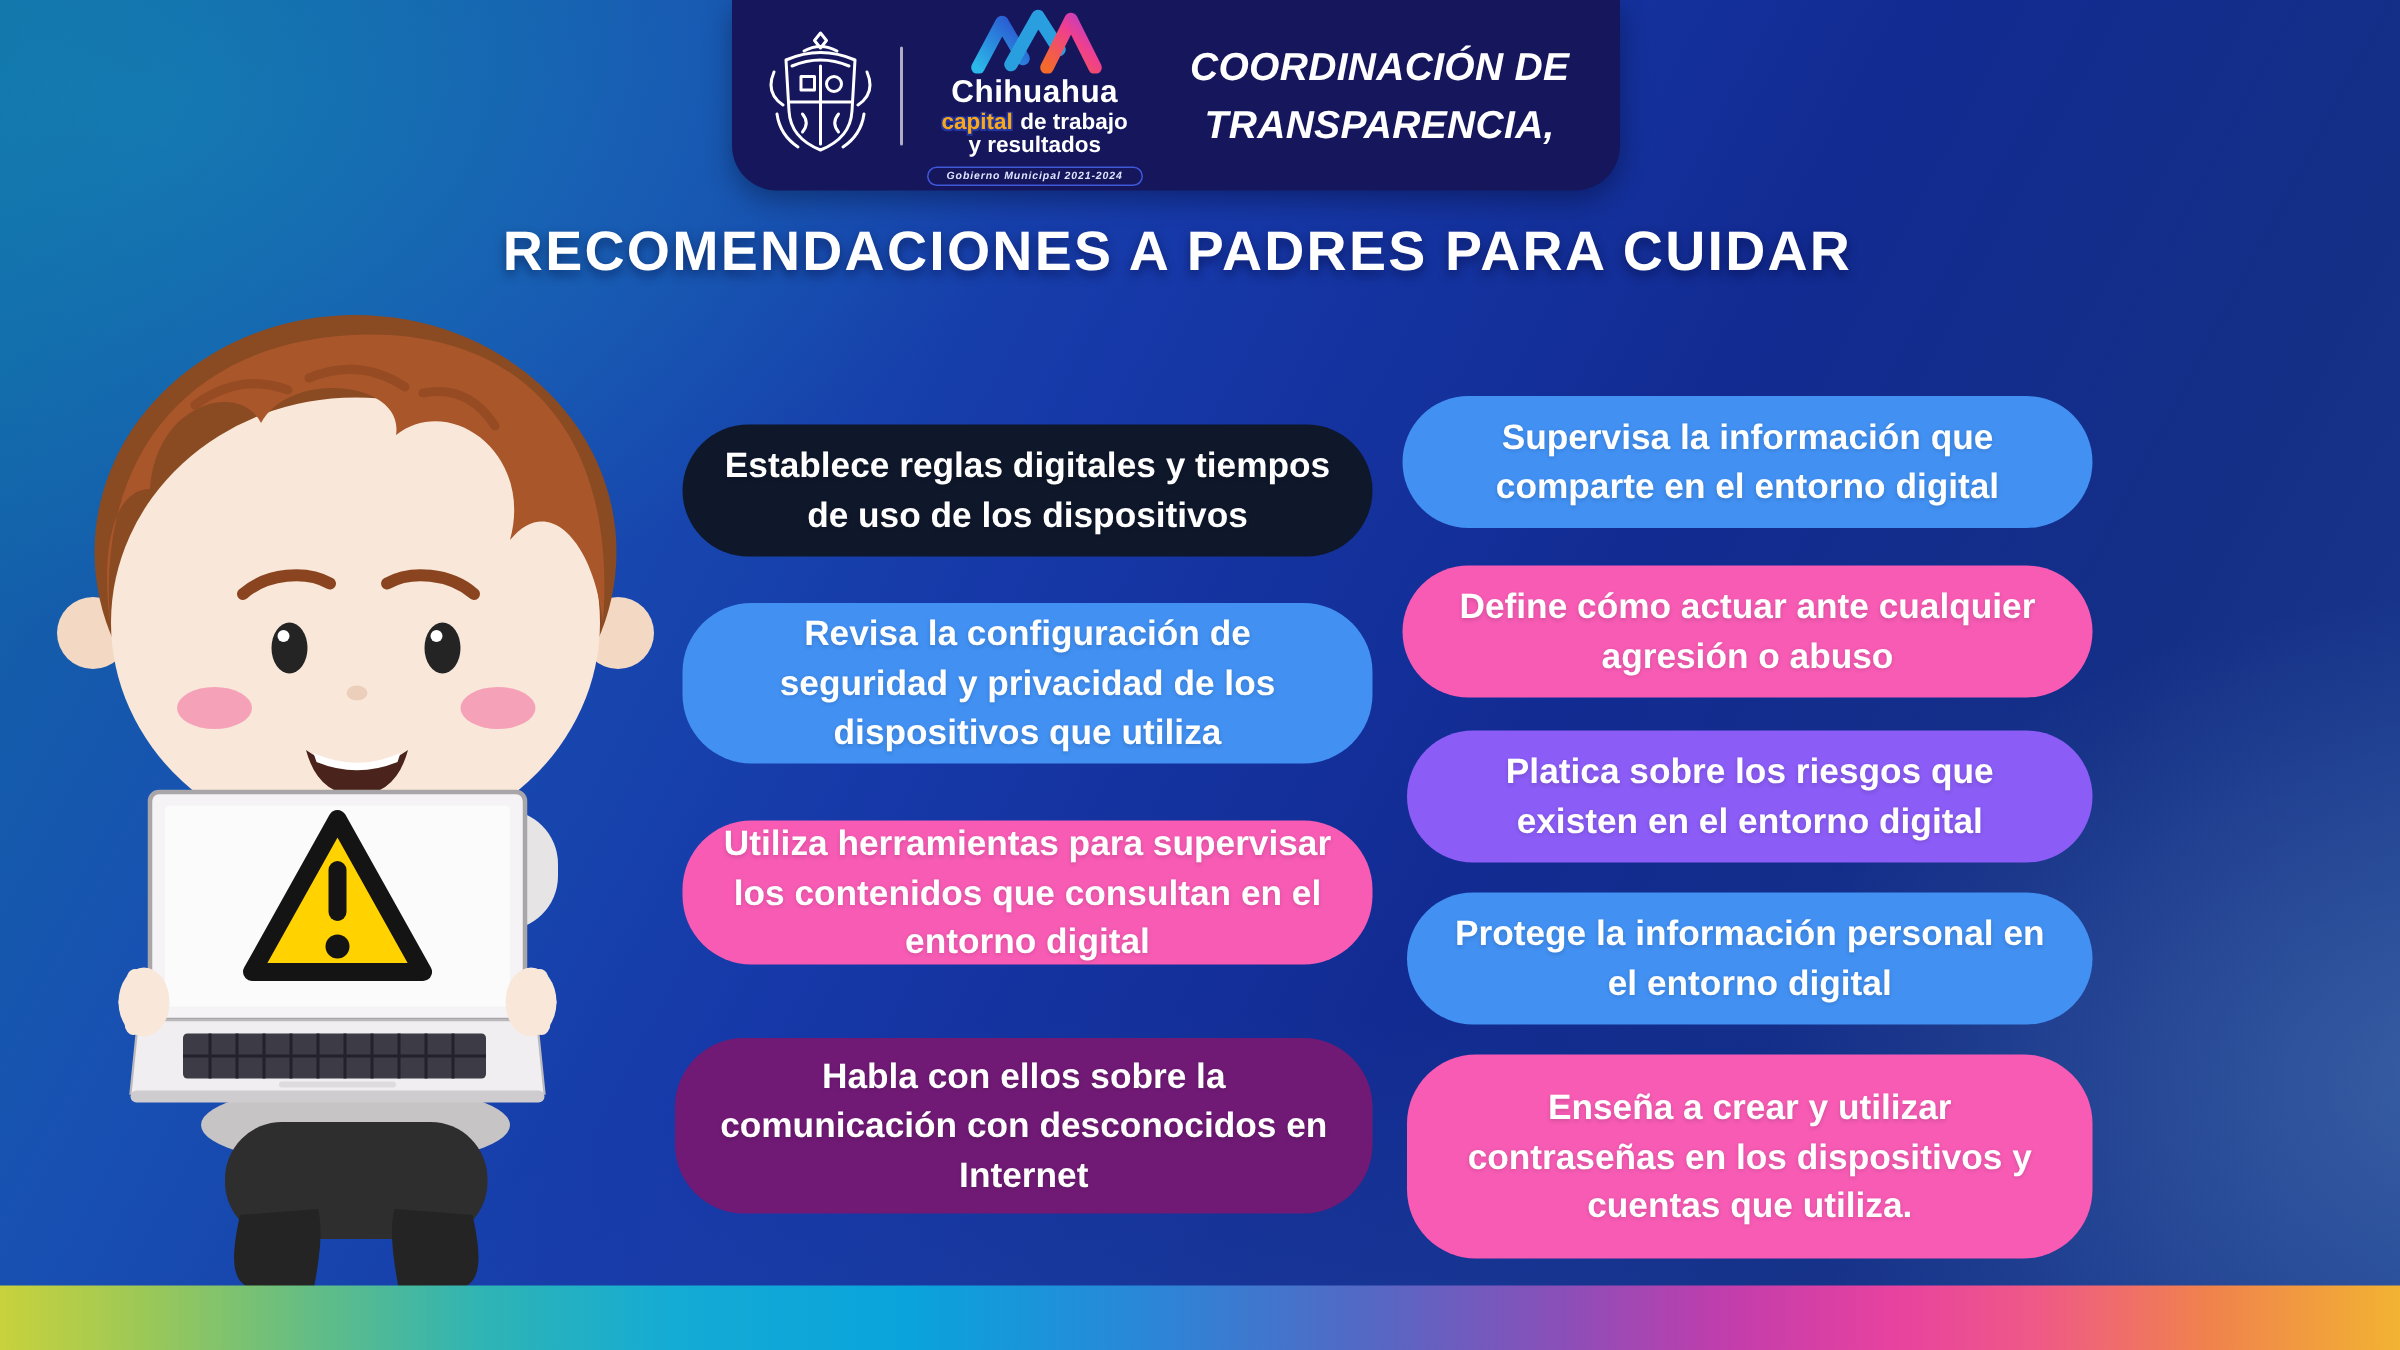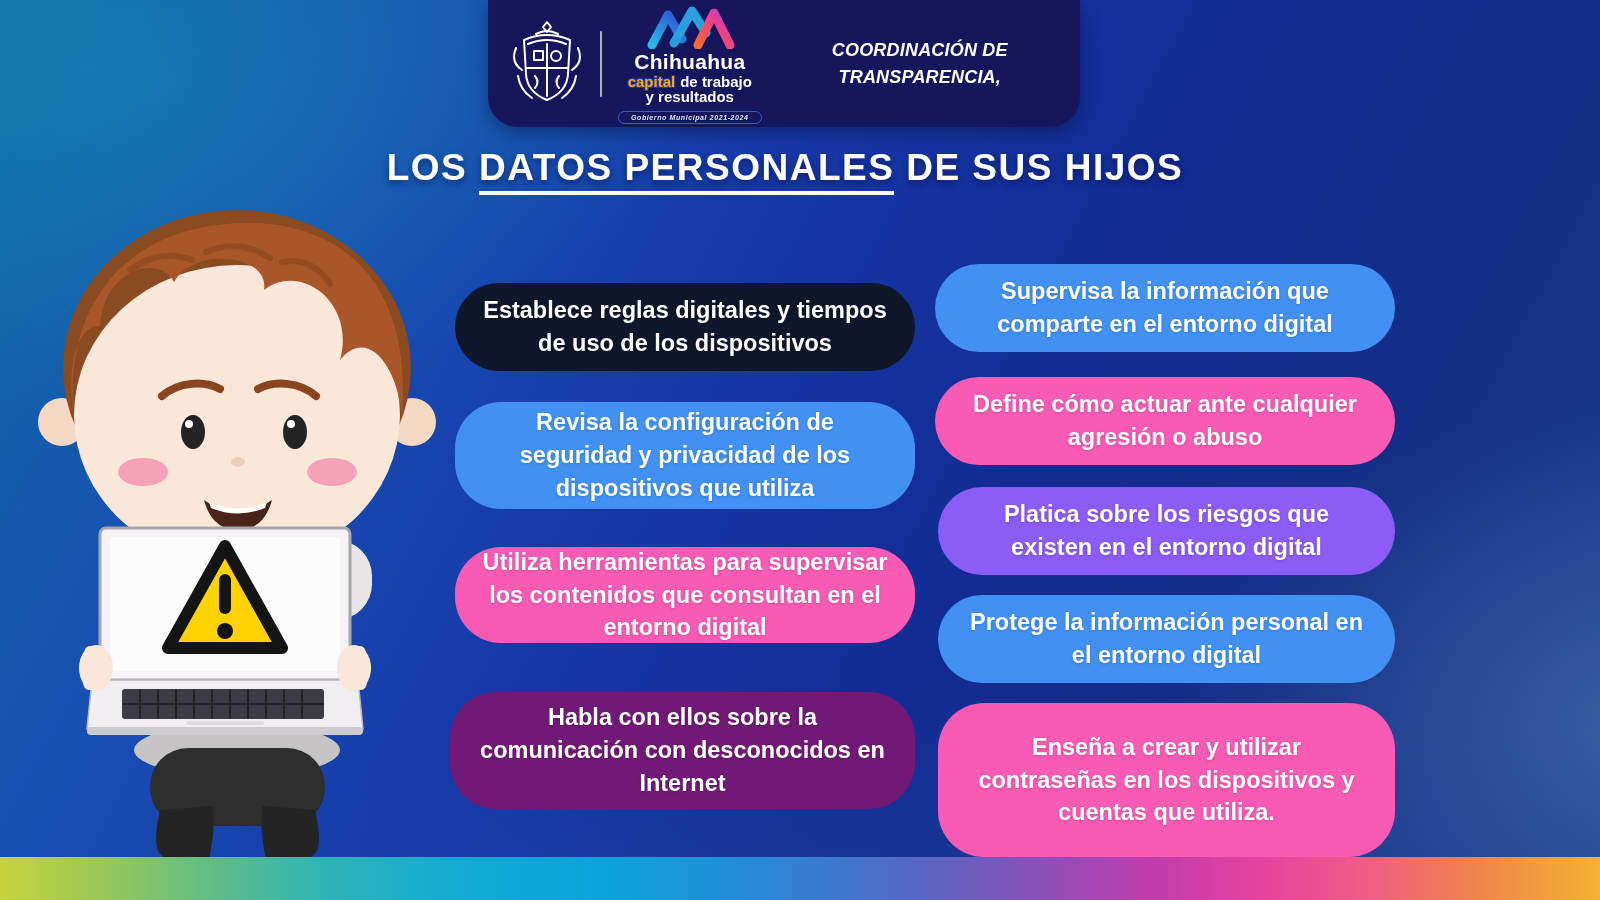--- a/index.html
+++ b/index.html
@@ -23,39 +23,39 @@
   .hdr-divider{width:2px;height:66px;background:rgba(255,255,255,.65);border-radius:1px;flex:0 0 auto;}
   .logo-block{flex:0 0 auto;display:flex;flex-direction:column;align-items:center;line-height:1.05;}
   .logo-city{color:#fff;font-weight:bold;font-size:21px;letter-spacing:.3px;margin-top:2px;}
   .logo-tag{display:flex;align-items:baseline;gap:5px;margin-top:1px;}
   .logo-capital{color:#f7a81b;font-weight:bold;font-size:15px;
     text-shadow:-1px -1px 0 #2335a0,1px -1px 0 #2335a0,-1px 1px 0 #2335a0,1px 1px 0 #2335a0;}
   .logo-rest,.logo-line2{color:#fff;font-weight:bold;font-size:15px;}
   .logo-badge{margin-top:6px;border:1.5px solid #3f58d8;border-radius:9px;color:#dfe6ff;
     font-size:7px;font-style:italic;letter-spacing:.6px;padding:2px 12px;font-weight:bold;white-space:nowrap;}
   .org-text{flex:1 1 auto;color:#fff;font-weight:bold;font-style:italic;
-    font-size:18px;line-height:1.5;text-align:center;letter-spacing:.2px;}
+    font-size:26px;line-height:1.5;text-align:center;letter-spacing:.2px;}
   
   .title{position:absolute;top:141px;left:0;width:1570px;text-align:center;color:#fff;
     font-weight:bold;font-size:37px;letter-spacing:1.5px;line-height:53px;
     text-shadow:0 3px 7px rgba(0,0,40,.45);}
   .title .u{border-bottom:4px solid #fff;padding-bottom:3px;}
   
   .pill{position:absolute;display:flex;align-items:center;justify-content:center;text-align:center;
     color:#fff;font-weight:bold;font-size:23.5px;line-height:1.4;border-radius:46px;
     padding:0 24px;box-sizing:border-box;text-shadow:0 1px 3px rgba(0,0,0,.15);}
   #pl1{left:455px;top:283px;width:460px;height:88px;}
   #pl2{left:455px;top:402px;width:460px;height:107px;}
   #pl3{left:455px;top:547px;width:460px;height:96px;}
   #pl4{left:450px;top:692px;width:465px;height:117px;}
   #pr1{left:935px;top:264px;width:460px;height:88px;text-align:center;}
   #pr2{left:935px;top:377px;width:460px;height:88px;}
   #pr3{left:938px;top:487px;width:457px;height:88px;}
   #pr4{left:938px;top:595px;width:457px;height:88px;}
-  #pr5{left:938px;top:703px;width:457px;height:154px;}
+  #pr5{left:938px;top:703px;width:457px;height:136px;}
   
   .boy{position:absolute;left:10px;top:210px;width:430px;height:650px;}
   
   .rainbow{position:absolute;left:0;right:0;bottom:0;height:43px;
     background:linear-gradient(90deg,
       #c8d23c 0%,#9cc857 6%,#63bd85 13%,#30b4b4 20%,#14abd4 28%,#0aa3dc 38%,
       #2b86d8 48%,#5468c4 57%,#8a4fb8 65%,#c23dac 72%,#e8429f 79%,#ef5a86 85%,
       #f0824d 92%,#f2b332 100%);}
 </style>
 </head>
@@ -102,21 +102,21 @@
     </div>
     <div class="logo-line2">y resultados</div>
     <div class="logo-badge">Gobierno Municipal 2021-2024</div>
   </div>
   <div class="org-text">
     <div>COORDINACIÓN DE TRANSPARENCIA,</div>
   </div>
 </div>
 
 <div class="title">
-  <div><span>LOS </span><span class="u">DATOS PERSONALES</span><span> DE SUS HIJOS</span></div>
+  <div>RECOMENDACIONES A PADRES PARA CUIDAR</div>
 </div>
 
 <div class="pill" id="pl1" style="background: #0f172a; align-items: center;">
     <span>Establece reglas digitales y tiempos de uso de los dispositivos</span>
   </div>
 <div class="pill" id="pl2" style="background: rgb(65, 144, 242);">
     <span>Revisa la configuración de seguridad y privacidad de los dispositivos que utiliza</span>
   </div>
 <div class="pill" id="pl3" style="background: rgb(247, 91, 180);">
     <span>Utiliza herramientas para supervisar los contenidos que consultan en el entorno digital</span>

